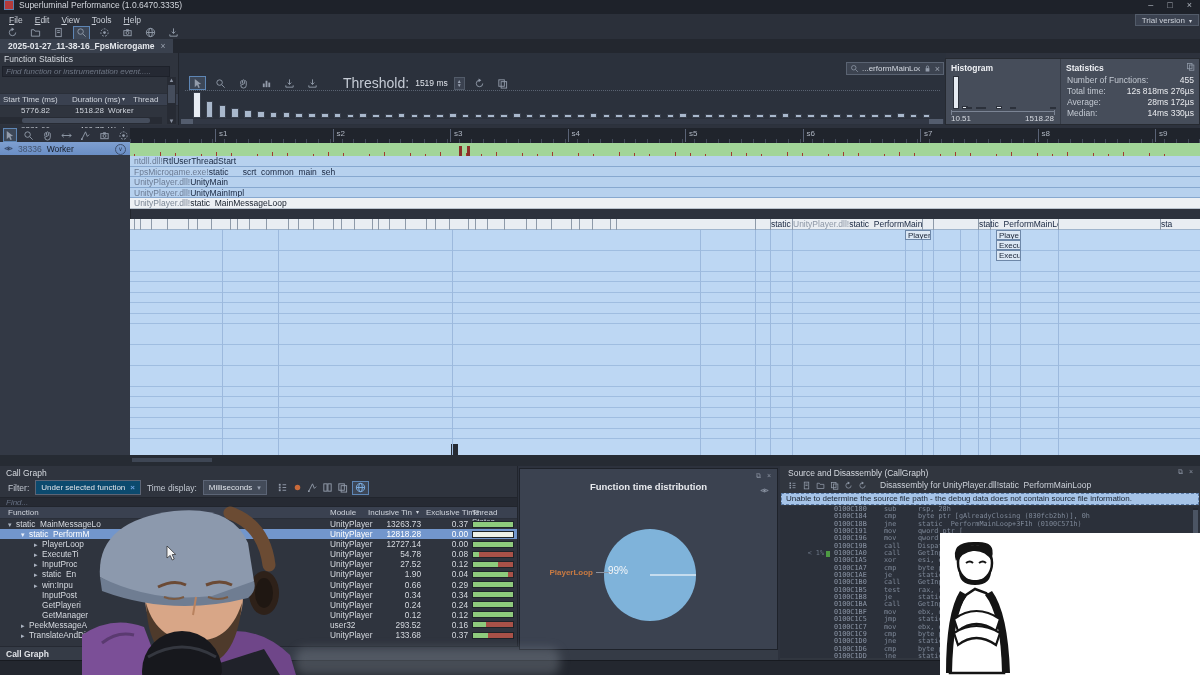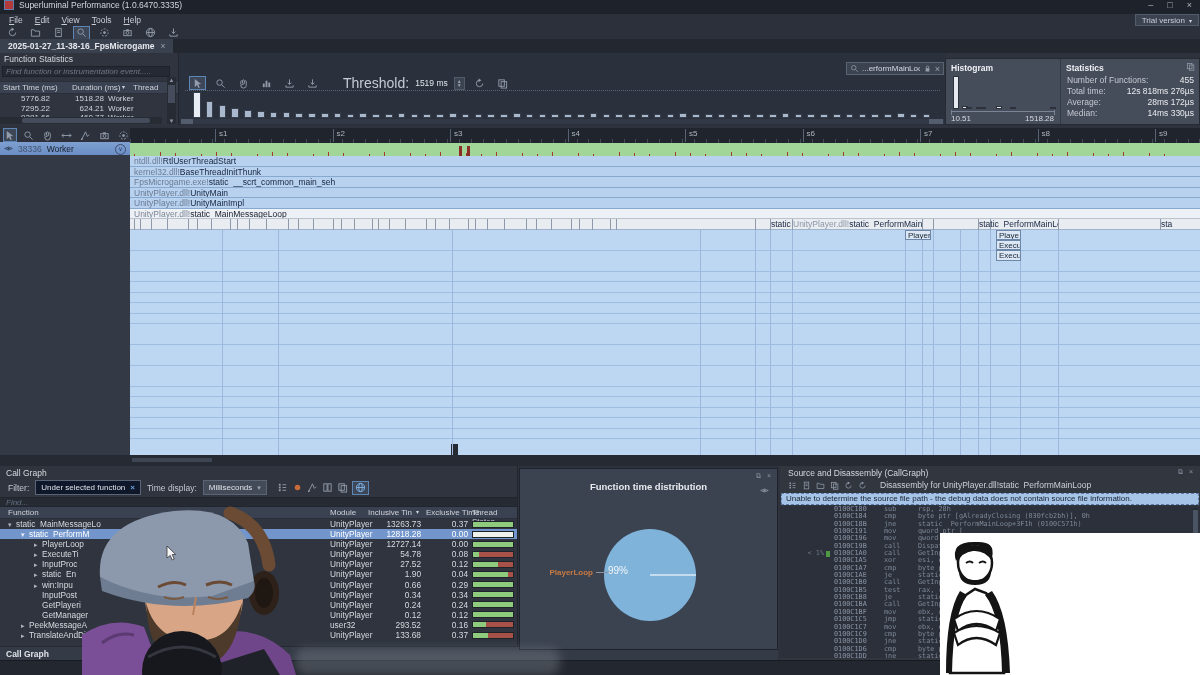--- a/index.html
+++ b/index.html
@@ -22,21 +22,21 @@
   
   .ic{width:11px;height:11px;color:#939cab;flex:0 0 auto;}
   .ic.sm{width:9px;height:9px;}
   .toolbox{width:15px;height:12px;border:1px solid transparent;display:flex;align-items:center;justify-content:center;}
   .toolbox.sel{border-color:#5e86b5;background:#3d4757;}
   
   #fs-panel{left:0;top:53px;width:178px;height:72px;background:#2f343e;}
   #fs-title{padding:1px 0 0 4px;color:#d6dae0;font-size:8.5px;}
   #fs-search{margin:2px 2px 0 2px;width:168px;height:11px;background:#252933;border:1px solid #1d212a;color:#aab1bd;font-size:8px;font-style:italic;padding:0 3px;box-sizing:border-box;font-family:"Liberation Sans",sans-serif;}
   #fs-search::placeholder{color:#6e7684;}
-  #fs-head{position:relative;margin-top:4px;height:11px;background:#3a4150;border-top:1px solid #2a2f39;border-bottom:1px solid #2a2f39;color:#ced3db;font-size:8px;}
+  #fs-head{position:relative;margin-top:16px;height:11px;background:#3a4150;border-top:1px solid #2a2f39;border-bottom:1px solid #2a2f39;color:#ced3db;font-size:8px;}
   #fs-head span{position:absolute;top:1px;}
   #fs-rows{position:relative;}
   .fs-row{position:relative;height:9.5px;line-height:9.5px;font-size:8px;color:#cdd2da;}
   .fs-c{position:absolute;top:0;}
   .fs-start{left:0;width:50px;text-align:right;}
   .fs-dur{left:50px;width:54px;text-align:right;}
   .fs-thread{left:108px;}
   #fs-hscroll{position:absolute;left:0;top:64px;width:162px;height:7px;background:#272b34;}
   #fs-hscroll .thumb{position:absolute;left:22px;top:1px;width:128px;height:5px;background:#454d5c;border-radius:2px;}
   #fs-vscroll{position:absolute;right:2px;top:24px;width:9px;height:47px;background:#272b34;}
@@ -103,21 +103,21 @@
   .vline{position:absolute;top:0;bottom:0;width:1px;background:#9cb9dd;}
   .tl-cell{position:absolute;height:10.45px;line-height:10px;background:#dbe7f4;border:1px solid #6d87a8;box-sizing:border-box;font-size:8px;color:#1a2436;padding-left:2px;overflow:hidden;}
   #body-marker{position:absolute;left:321px;top:214px;width:7px;height:11px;background:#262b33;}
   #tl-foot{left:130px;top:455px;width:1070px;height:11px;background:#262b33;}
   #tl-foot .thumb{position:absolute;left:2px;top:3px;width:80px;height:4px;background:#3e4654;}
   
   #cg-panel{left:0;top:466px;width:517px;height:180px;background:#2f343e;border-right:1px solid #21252d;}
   #cg-title{padding:2px 0 0 6px;color:#d6dae0;font-size:8.5px;}
   #cg-filter{position:relative;height:19px;display:flex;align-items:center;gap:6px;padding-left:8px;}
   #cg-filter .lbl{color:#c3c9d2;font-size:8.5px;}
-  .chip{background:#0f172a;border:1px solid #5c6576;height:13px;display:flex;align-items:center;gap:5px;padding:0 5px;color:#dfe3e9;font-size:8px;}
+  .chip{background:#0c4a6e;border:1px solid #5c6576;height:13px;display:flex;align-items:center;gap:5px;padding:0 5px;color:#dfe3e9;font-size:8px;}
   .chip .x{color:#6fa3e0;font-weight:bold;}
   .dd{background:#434b59;border:1px solid #5c6576;height:13px;display:flex;align-items:center;gap:5px;padding:0 5px;color:#dfe3e9;font-size:8px;}
   .dd .caret{color:#9aa3b2;font-size:7px;}
   #cg-icons{display:flex;align-items:center;gap:4px;margin-left:4px;}
   #cg-find{display:block;margin:0;width:517px;height:10px;background:#262a33;border:none;border-top:1px solid #21252d;border-bottom:1px solid #21252d;color:#8891a0;font-style:italic;font-size:8px;padding:0 6px;box-sizing:border-box;font-family:"Liberation Sans",sans-serif;}
   #cg-find::placeholder{color:#667083;}
   #cg-head{position:relative;height:11px;background:#3a4150;border-bottom:1px solid #2a2f39;color:#ced3db;font-size:8px;}
   #cg-head span{position:absolute;top:1px;}
   #cg-rows{position:relative;}
   .cg-row{position:relative;height:10.1px;line-height:10.1px;font-size:8.3px;color:#d6dae0;}
@@ -646,21 +646,20 @@
       <div class="rtick" style="left: 963px; height: 3px;"></div>
       <div class="rtick" style="left: 978px; height: 2px;"></div>
       <div class="rtick" style="left: 993px; height: 4px;"></div>
       <div class="rtick" style="left: 1019px; height: 3px;"></div>
       <div class="rtick" style="left: 1034px; height: 2px;"></div>
       <div class="rtick big" style="left: 329px; height: 10px;"></div>
       <div class="rtick big" style="left: 337px; height: 10px;"></div>
     </div>
   <div id="frames" class="abs">
       <div class="frame blue"><span class="fmod">ntdll.dll!</span><span class="ffn ws">RtlUserThreadStart</span></div>
-      <div class="frame blue"><span class="fmod">kernel32.dll!</span><span class="ffn ws">BaseThreadInitThunk</span></div>
       <div class="frame blue"><span class="fmod">FpsMicrogame.exe!</span><span class="ffn ws">static  __scrt_common_main_seh</span></div>
       <div class="frame blue"><span class="fmod">UnityPlayer.dll!</span><span class="ffn ws">UnityMain</span></div>
       <div class="frame blue"><span class="fmod">UnityPlayer.dll!</span><span class="ffn ws">UnityMainImpl</span></div>
       <div class="frame white"><span class="fmod">UnityPlayer.dll!</span><span class="ffn ws">static  MainMessageLoop</span></div>
     </div>
   <div id="perform-row" class="abs">
       <div class="pseg" style="left: 4px; width: 6px;"></div>
       <div class="pseg" style="left: 10px; width: 11px;"></div>
       <div class="pseg" style="left: 21px; width: 16px;"></div>
       <div class="pseg" style="left: 37px; width: 21px;"></div>

